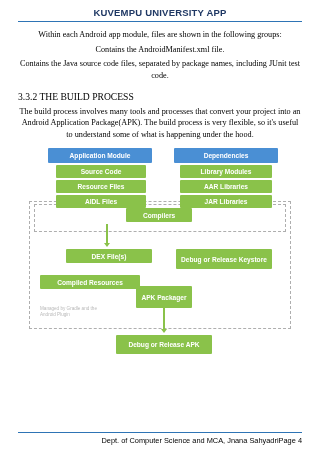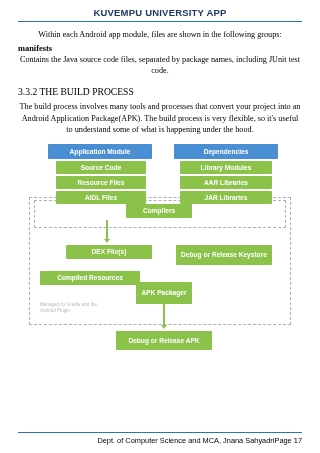--- a/index.html
+++ b/index.html
@@ -117,21 +117,21 @@
 </head>
 <body>
 
 <div class="page">
 
   <div class="doc-header">KUVEMPU UNIVERSITY APP</div>
   <div class="header-rule"></div>
 
   <p class="body-text">Within each Android app module, files are shown in the following groups:</p>
 
-  <div class="term">manifests</div>
+  <p class="body-text">Contains the AndroidManifest.xml file.</p>
 
   <p class="body-text">Contains the Java source code files, separated by package names, including JUnit test code.</p>
 
 
   <div class="sec-head">3.3.2 THE BUILD PROCESS</div>
   <p class="body-text">The build process involves many tools and processes that convert your project into an Android Application Package(APK). The build process is very flexible, so it's useful to understand some of what is happening under the hood.</p>
 
   <div class="diagram">
 
     <div class="dash-zone" style="left:3px; top:53px; width:262px; height:128px;"></div>
@@ -166,17 +166,17 @@
     <div class="arrow-head down" style="left:134.5px; top:181px;"></div>
 
     <div class="dbox" style="left:90px; top:187px; width:96px; height:19px; background:#8ac24a;">Debug or Release APK</div>
 
   </div>
 
   <div class="footer">
     <div class="footer-rule"></div>
     <div class="footer-row">
       <span>Dept. of Computer Science and MCA, Jnana Sahyadri</span>
-      <span>Page 17</span>
+      <span>Page 4</span>
     </div>
   </div>
 
 </div>
 
 </body></html>

